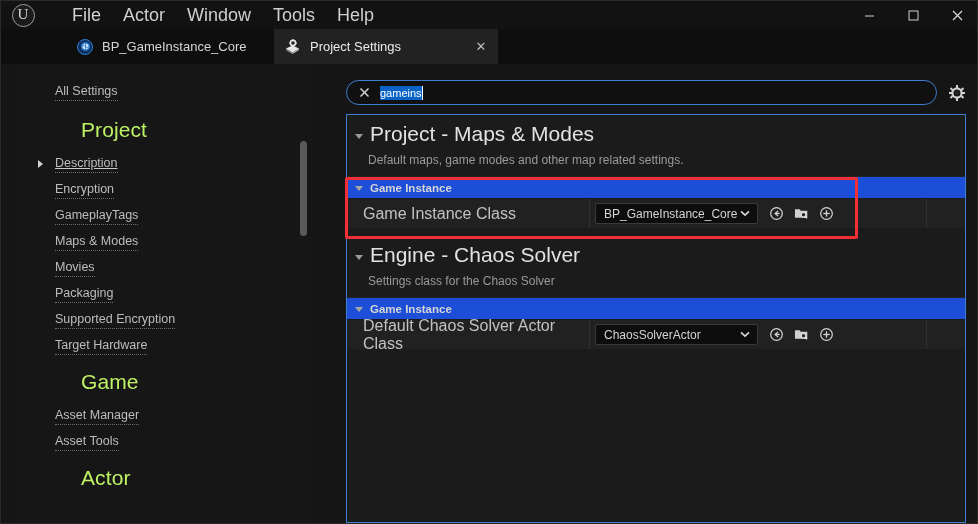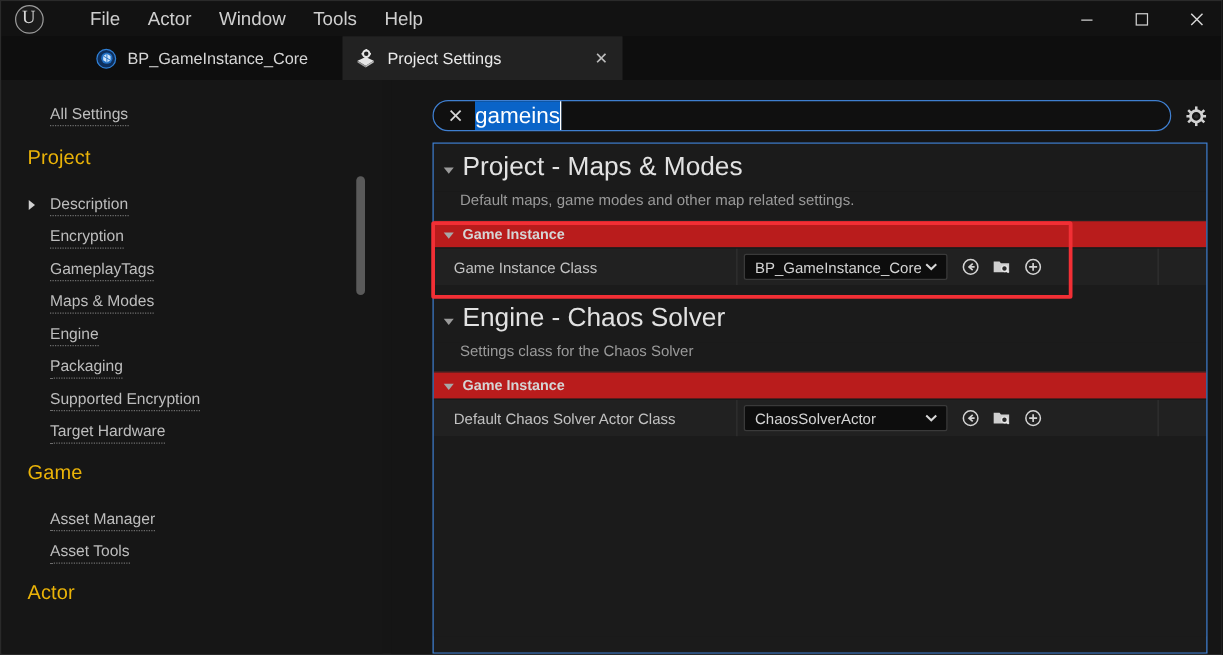--- a/index.html
+++ b/index.html
@@ -45,21 +45,21 @@
     padding-bottom: 1px;
     box-sizing: border-box;
   }
   .menubar {
     display: flex;
     align-items: center;
     height: 28px;
     margin-left: 16px;
   }
   .menu-item {
-    font-size: 15px;
+    font-size: 18px;
     color: #cfcfcf;
     padding: 4px 11px;
     border-radius: 2px;
     cursor: default;
   }
 
   .winbtns {
     position: absolute;
     right: 0; top: 0;
     height: 28px;
@@ -124,21 +124,21 @@
 
   .ps-icon {
     width: 17px; height: 16px;
     flex: none;
     display: flex; align-items: center; justify-content: center;
   }
 
   
   .sidebar {
     position: absolute;
-    left: 1px; top: 63px;
+    left: 16px; top: 63px;
     width: 304px; height: 460px;
     background: #161616;
     overflow: hidden;
   }
   .nav-link {
     font-size: 12.5px;
     color: #bdbdbd;
     padding: 0 0 1px 0;
     border-bottom: 1px dotted #6d6d6d;
     display: inline-block;
@@ -153,23 +153,24 @@
   .nav-caret {
     position: absolute;
     left: -17px;
     width: 0; height: 0;
     border-left: 5px solid #d0d0d0;
     border-top: 4px solid transparent;
     border-bottom: 4px solid transparent;
   }
   .section-head {
     position: absolute;
-    font-size: 16px;
-    color: #eab308;
+    font-size: 21px;
+    color: #bef264;
     letter-spacing: 0.1px;
+    margin-left: 44px;
   }
   .sb-scroll-track {
     position: absolute;
     left: 283px; top: 70px;
     width: 7px; height: 440px;
   }
   .sb-scroll-thumb {
     position: absolute;
     left: 283px; top: 77px;
     width: 7px; height: 95px;
@@ -202,21 +203,21 @@
     padding: 0 10px;
   }
   .clear-x {
     width: 15px; height: 15px;
     display: flex; align-items: center; justify-content: center;
     color: #d0d0d0;
     flex: none;
   }
   .search-text {
     margin-left: 8px;
-    font-size: 18px;
+    font-size: 11px;
     color: #ffffff;
     background: #0a64c8;
     padding: 1px 0 1px 0;
     border-right: 1px solid #ffffff;
     white-space: pre;
   }
   .search-gear {
     margin-left: 11px;
     width: 18px; height: 18px;
     display: flex; align-items: center; justify-content: center;
@@ -256,21 +257,21 @@
   }
   .cat-desc {
     font-size: 12px;
     color: #9a9a9a;
     padding: 0 0 9px 21px;
     background: #1b1b1b;
   }
 
   .grp-header {
     height: 21px;
-    background: #b91c1c;
+    background: #1d4ed8;
     display: flex;
     align-items: center;
     padding-left: 8px;
     border-top: 1px solid #232323;
   }
   .grp-caret {
     width: 0; height: 0;
     border-top: 5px solid #a8a8a8;
     border-left: 4px solid transparent;
     border-right: 4px solid transparent;
@@ -288,21 +289,21 @@
     height: 29px;
     background: #212121;
     display: flex;
     align-items: center;
     border-top: 1px solid #1a1a1a;
     position: relative;
   }
   .prop-name {
     width: 232px;
     padding-left: 16px;
-    font-size: 12px;
+    font-size: 16px;
     color: #c2c2c2;
     box-sizing: border-box;
     flex: none;
   }
   .prop-vsep {
     position: absolute;
     left: 242px; top: 0;
     width: 1px; height: 29px;
     background: #303030;
   }
@@ -439,35 +440,35 @@
   </div>
 
   <div class="sidebar">
 
     <div class="nav-row" style="left:38px; top:19px;">
       <span class="nav-link">All Settings</span>
     </div>
 
     <div class="section-head" style="left:20px; top:54px;">Project</div>
 
-    <div class="nav-row" style="left:38px; top:91px;">
+    <div class="nav-row" style="left:38px; top:91px;text-decoration:underline;">
       <span class="nav-caret"></span>
       <span class="nav-link">Description</span>
     </div>
     <div class="nav-row" style="left:38px; top:117px;">
       <span class="nav-link">Encryption</span>
     </div>
     <div class="nav-row" style="left:38px; top:143px;">
       <span class="nav-link">GameplayTags</span>
     </div>
     <div class="nav-row" style="left:38px; top:169px;">
       <span class="nav-link">Maps &amp; Modes</span>
     </div>
     <div class="nav-row" style="left:38px; top:195px;">
-      <span class="nav-link">Engine</span>
+      <span class="nav-link">Movies</span>
     </div>
     <div class="nav-row" style="left:38px; top:221px;">
       <span class="nav-link">Packaging</span>
     </div>
     <div class="nav-row" style="left:38px; top:247px;">
       <span class="nav-link">Supported Encryption</span>
     </div>
     <div class="nav-row" style="left:38px; top:273px;">
       <span class="nav-link">Target Hardware</span>
     </div>

